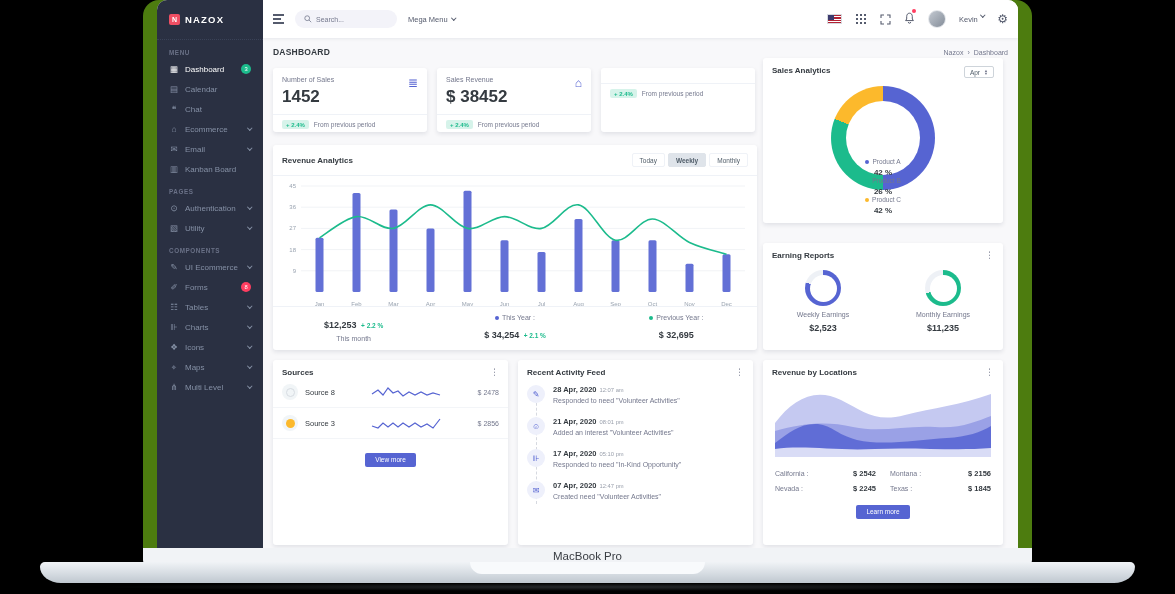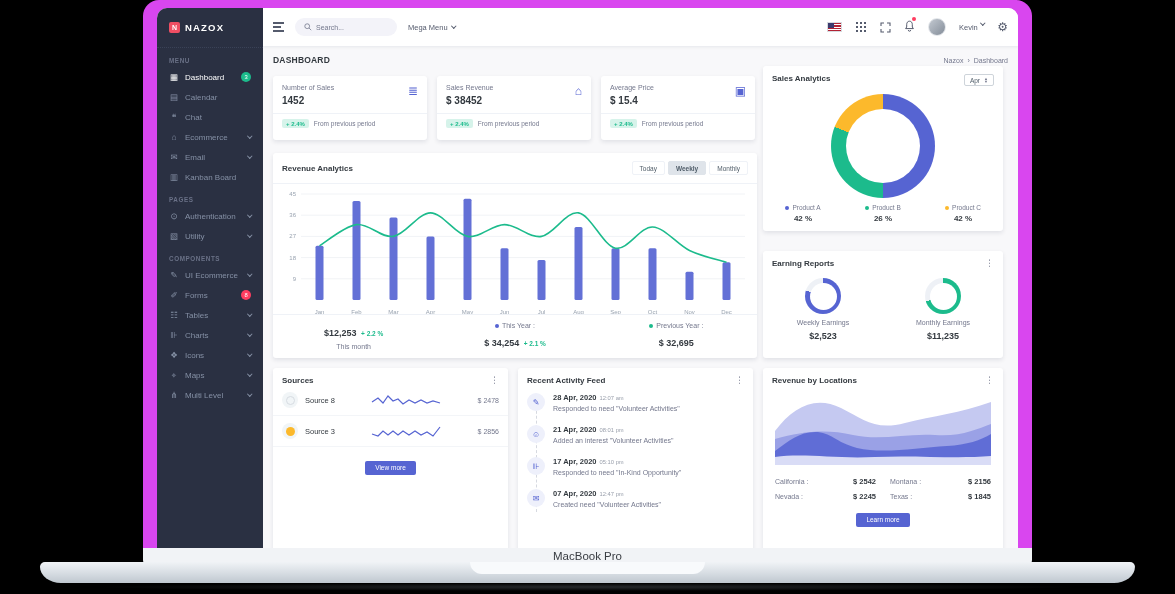--- a/index.html
+++ b/index.html
@@ -1,19 +1,19 @@
 <!DOCTYPE html>
 <html><head>
 <meta charset="utf-8">
 <style>
   html,body{margin:0;padding:0;background:#000;}
   *{box-sizing:border-box;font-family:"Liberation Sans",sans-serif;}
   .stage{position:relative;width:1175px;height:594px;background:#000;overflow:hidden;}
   
-  .screen{position:absolute;left:143px;top:0;width:889px;height:548px;background:#d946ef;border-radius:16px 16px 0 0;padding:8px 14px;box-shadow:0 0 18px rgba(0,0,0,.55);}
+  .screen{position:absolute;left:143px;top:0;width:889px;height:548px;background:#4d7c0f;border-radius:16px 16px 0 0;padding:0 14px;box-shadow:0 0 18px rgba(0,0,0,.55);}
   .chin{position:absolute;left:143px;top:548px;width:889px;height:16px;background:#f1f3f6;display:flex;align-items:center;justify-content:center;font-size:11.5px;color:#383c42;border-radius:0 0 4px 4px;}
   .base{position:absolute;left:40px;top:562px;width:1095px;height:21px;background:linear-gradient(180deg,#f0f3f6 0%,#d6dce2 55%,#bfc7cf 100%);border-radius:6px 6px 26px 26px / 6px 6px 20px 20px;}
   .notch{position:absolute;left:470px;top:562px;width:235px;height:12px;background:#f8fafc;border-radius:0 0 12px 12px;}
   .base-shadow{position:absolute;left:90px;top:583px;width:995px;height:8px;background:radial-gradient(ellipse at center,rgba(70,75,80,.55),transparent 70%);}
   .app{position:relative;width:861px;height:548px;background:#f8f8fa;border-radius:10px 10px 0 0;overflow:hidden;display:flex;}
   
   .sidebar{width:106px;min-width:106px;background:#2a3042;color:#8590a5;height:548px;}
   .logo{height:40px;display:flex;align-items:center;gap:5px;padding:0 12px;border-bottom:1px dotted #3a4257;}
   .logo-badge{width:11px;height:11px;background:#ef4e63;border-radius:2px;color:#fff;font-size:7px;font-weight:bold;display:flex;align-items:center;justify-content:center;}
   .logo-text{color:#fff;font-weight:bold;font-size:9.5px;letter-spacing:1.2px;}
@@ -48,21 +48,21 @@
   .bcrow{display:flex;justify-content:space-between;align-items:center;padding:9px 10px 0;}
   .ptitle{font-size:8.5px;font-weight:bold;color:#343a40;letter-spacing:.2px;}
   .bc{font-size:7px;color:#74788d;display:flex;gap:4px;align-items:center;}
   .card{position:absolute;background:#fff;border-radius:3px;box-shadow:0 2px 4px rgba(15,34,58,.10);}
   .card-title{font-size:8px;font-weight:bold;color:#343a40;}
   .kebab{color:#74788d;font-size:9px;cursor:pointer;line-height:1;}
   
   .stat-card{padding:8px 9px 0;}
   .stat-top{display:flex;justify-content:space-between;}
   .stat-name{font-size:7px;color:#74788d;}
-  .stat-val{font-size:10px;font-weight:bold;color:#343a40;margin-top:4px;}
+  .stat-val{font-size:17px;font-weight:bold;color:#343a40;margin-top:4px;}
   .stat-ico{font-size:12px;color:#5664d2;}
   .stat-foot{border-top:1px solid #eff2f7;margin:7px -9px 0;padding:5px 9px;display:flex;align-items:center;gap:5px;}
   .badge-green{background:rgba(28,187,140,.18);color:#1cbb8c;font-size:6px;padding:1.5px 4px;border-radius:2px;font-weight:bold;}
   .stat-note{font-size:6.5px;color:#74788d;}
   
   .rev-head{display:flex;justify-content:space-between;align-items:center;padding:8px 9px;border-bottom:1px solid #eff2f7;}
   .tabs{display:flex;gap:3px;}
   .tab{font-size:6.5px;color:#505d69;padding:2.5px 7px;border-radius:2px;background:#fff;border:1px solid #eff2f7;cursor:pointer;}
   .tab.active{background:#dfe4ea;border-color:#dfe4ea;font-weight:bold;}
   .rev-foot{position:absolute;left:0;right:0;bottom:0;border-top:1px solid #eff2f7;display:flex;padding:7px 0 8px;}
@@ -70,21 +70,21 @@
   .fbig{font-size:9px;font-weight:bold;color:#343a40;}
   .fdelta{font-size:6.5px;color:#1cbb8c;font-weight:bold;}
   .fmuted{font-size:7px;color:#74788d;margin-top:3px;}
   .ldot{display:inline-block;width:4px;height:4px;border-radius:50%;margin-right:3px;vertical-align:middle;}
   
   .sel{display:flex;align-items:center;gap:4px;border:1px solid #ced4da;border-radius:2px;padding:1.5px 5px;font-size:6.5px;color:#505d69;cursor:pointer;}
   .sel .updn{display:flex;flex-direction:column;font-size:4px;line-height:3.5px;color:#74788d;}
   .donut-wrap{display:flex;justify-content:center;margin-top:8px;}
   .donut{position:relative;width:104px;height:104px;border-radius:50%;}
   .donut:after{content:"";position:absolute;left:15px;top:15px;width:74px;height:74px;background:#fff;border-radius:50%;}
-  .legend{position:absolute;left:0;right:0;bottom:8px;display:flex;}
+  .legend{position:absolute;left:0;right:0;bottom:8px;display:flex;flex-direction:column;}
   .leg-col{flex:1;text-align:center;}
   .leg-lab{font-size:6.5px;color:#74788d;}
   .leg-val{font-size:8px;font-weight:bold;color:#343a40;margin-top:3px;}
   
   .earn-row{display:flex;margin-top:10px;}
   .earn-col{flex:1;display:flex;flex-direction:column;align-items:center;gap:5px;}
   .ring{position:relative;width:36px;height:36px;border-radius:50%;}
   .ring:after{content:"";position:absolute;left:4.5px;top:4.5px;width:27px;height:27px;background:#fff;border-radius:50%;}
   .earn-lab{font-size:7px;color:#74788d;}
   .earn-val{font-size:9px;font-weight:bold;color:#343a40;}
@@ -279,27 +279,20 @@
                     <div class="stat-val">$ 38452</div>
                   </div>
                   <span class="stat-ico">⌂</span>
                 </div>
                 <div class="stat-foot">
                   <span class="badge-green">+ 2.4%</span>
                   <span class="stat-note">From previous period</span>
                 </div>
               </div>
               <div class="card stat-card" style="left: 338px; top: 30px; width: 154px; height: 64px;">
-                <div class="stat-top">
-                  <div>
-                    <div class="stat-name">Average Price</div>
-                    <div class="stat-val">$ 15.4</div>
-                  </div>
-                  <span class="stat-ico">▣</span>
-                </div>
                 <div class="stat-foot">
                   <span class="badge-green">+ 2.4%</span>
                   <span class="stat-note">From previous period</span>
                 </div>
               </div>
             </div>
 
           <div class="card" style="left:10px;top:107px;width:484px;height:205px;">
             <div class="rev-head">
               <span class="card-title">Revenue Analytics</span>

